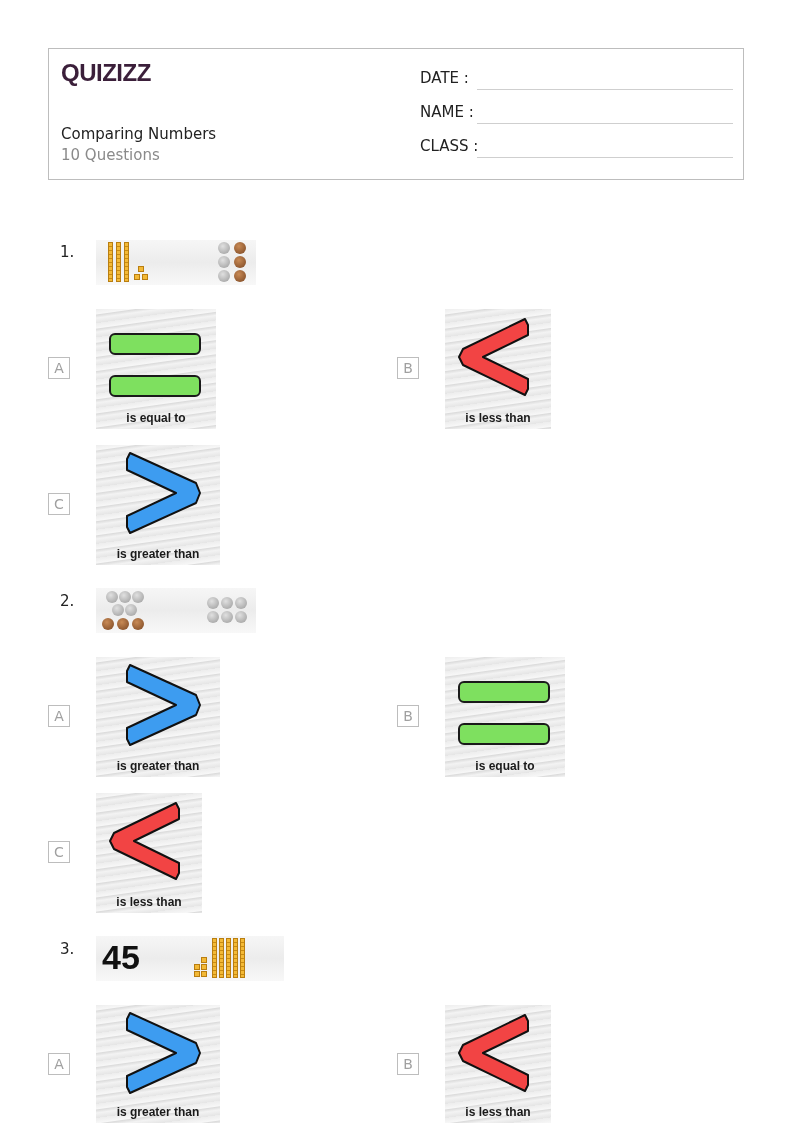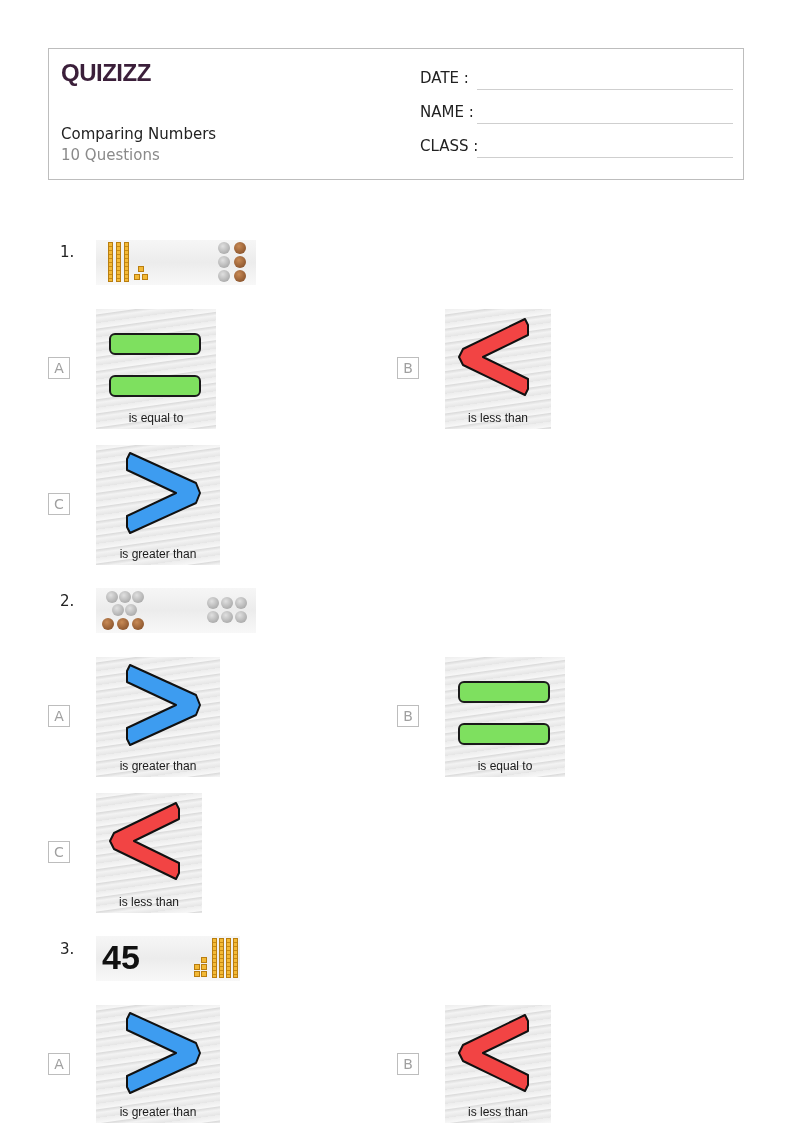--- a/index.html
+++ b/index.html
@@ -7,21 +7,21 @@
   .header { position: absolute; left: 48px; top: 48px; width: 696px; height: 132px; border: 1px solid #bdbdbd; box-sizing: border-box; }
   .logo { position: absolute; left: 12px; top: 10px; font-family: "Liberation Sans", sans-serif; font-weight: bold; font-size: 24px; color: #3b1f3a; letter-spacing: -0.5px; }
   .quiz-title { position: absolute; left: 12px; top: 76px; font-size: 15px; color: #222; }
   .quiz-count { position: absolute; left: 12px; top: 97px; font-size: 15px; color: #8a8a8a; }
   .field { position: absolute; left: 371px; font-size: 15px; color: #222; }
   .field-line { position: absolute; left: 428px; width: 256px; border-bottom: 1px solid #cfcfcf; }
   .qnum { position: absolute; left: 60px; font-size: 15px; color: #222; }
   .stem { position: absolute; background: linear-gradient(180deg,#f6f6f6,#ececec 50%,#f8f8f8); overflow: hidden; }
   .opt-box { position: absolute; width: 22px; height: 22px; border: 1px solid #bdbdbd; box-sizing: border-box; color: #a0a0a0; font-size: 14px; text-align: center; line-height: 20px; }
   .card { position: absolute; overflow: hidden; background: repeating-linear-gradient(172deg,#ededed 0px,#f7f7f7 5px,#dcdcdc 6px,#f3f3f3 9px,#e5e5e5 14px); }
-  .card-label { position: absolute; left: 0; right: 0; bottom: 4px; text-align: center; font-family: "Liberation Sans", sans-serif; font-weight: normal; font-size: 12px; color: #1a1a1a; }
+  .card-label { position: absolute; left: 0; right: 0; bottom: 4px; text-align: center; font-family: "Liberation Sans", sans-serif; font-weight: bold; font-size: 12px; color: #1a1a1a; }
   .bar { position: absolute; background: #7ee05f; border: 2px solid #1a1a1a; border-radius: 6px; box-sizing: border-box; }
   .card svg { position: absolute; }
   .coin { position: absolute; width: 12px; height: 12px; border-radius: 50%; }
   .coin.s { background: radial-gradient(circle at 40% 35%, #e0e0e0, #9a9a9a); }
   .coin.c { background: radial-gradient(circle at 40% 35%, #c88a55, #7a4622); }
   .rod { position: absolute; width: 5px; background: repeating-linear-gradient(180deg,#f3b936 0px,#f3b936 3px,#c98b12 3px,#c98b12 4px); border: 1px solid #b97e10; box-sizing: border-box; }
   .unit { position: absolute; width: 6px; height: 6px; background: #f3b936; border: 1px solid #b97e10; box-sizing: border-box; }
   .num45 { position: absolute; left: 6px; top: 2px; font-family: "Liberation Sans", sans-serif; font-weight: bold; font-size: 34px; color: #111; }
 </style>
 </head>
@@ -113,21 +113,21 @@
 
 <div class="opt-box" style="left:48px; top:841px;">C</div>
 <div class="card" style="left:96px; top:793px; width:106px; height:120px;">
   <svg width="106" height="105" viewBox="0 0 106 105">
     <path d="M80 10 L83 16 L83 26 L38 48 L83 70 L83 80 L80 86 L18 56 L14 48 L18 40 Z" fill="#f24444" stroke="#111" stroke-width="2" stroke-linejoin="round"></path>
   </svg>
   <div class="card-label">is less than</div>
 </div>
 
 <div class="qnum" style="top:940px;">3.</div>
-<div class="stem" style="left:96px; top:936px; width:144px; height:45px;">
+<div class="stem" style="left:96px; top:936px; width:188px; height:45px;">
   <div class="num45">45</div>
   <div class="unit" style="left:98px; top:28px;"></div>
   <div class="unit" style="left:105px; top:28px;"></div>
   <div class="unit" style="left:98px; top:35px;"></div>
   <div class="unit" style="left:105px; top:35px;"></div>
   <div class="unit" style="left:105px; top:21px;"></div>
   <div class="rod" style="left:116px; top:2px; height:40px;"></div>
   <div class="rod" style="left:123px; top:2px; height:40px;"></div>
   <div class="rod" style="left:130px; top:2px; height:40px;"></div>
   <div class="rod" style="left:137px; top:2px; height:40px;"></div>

